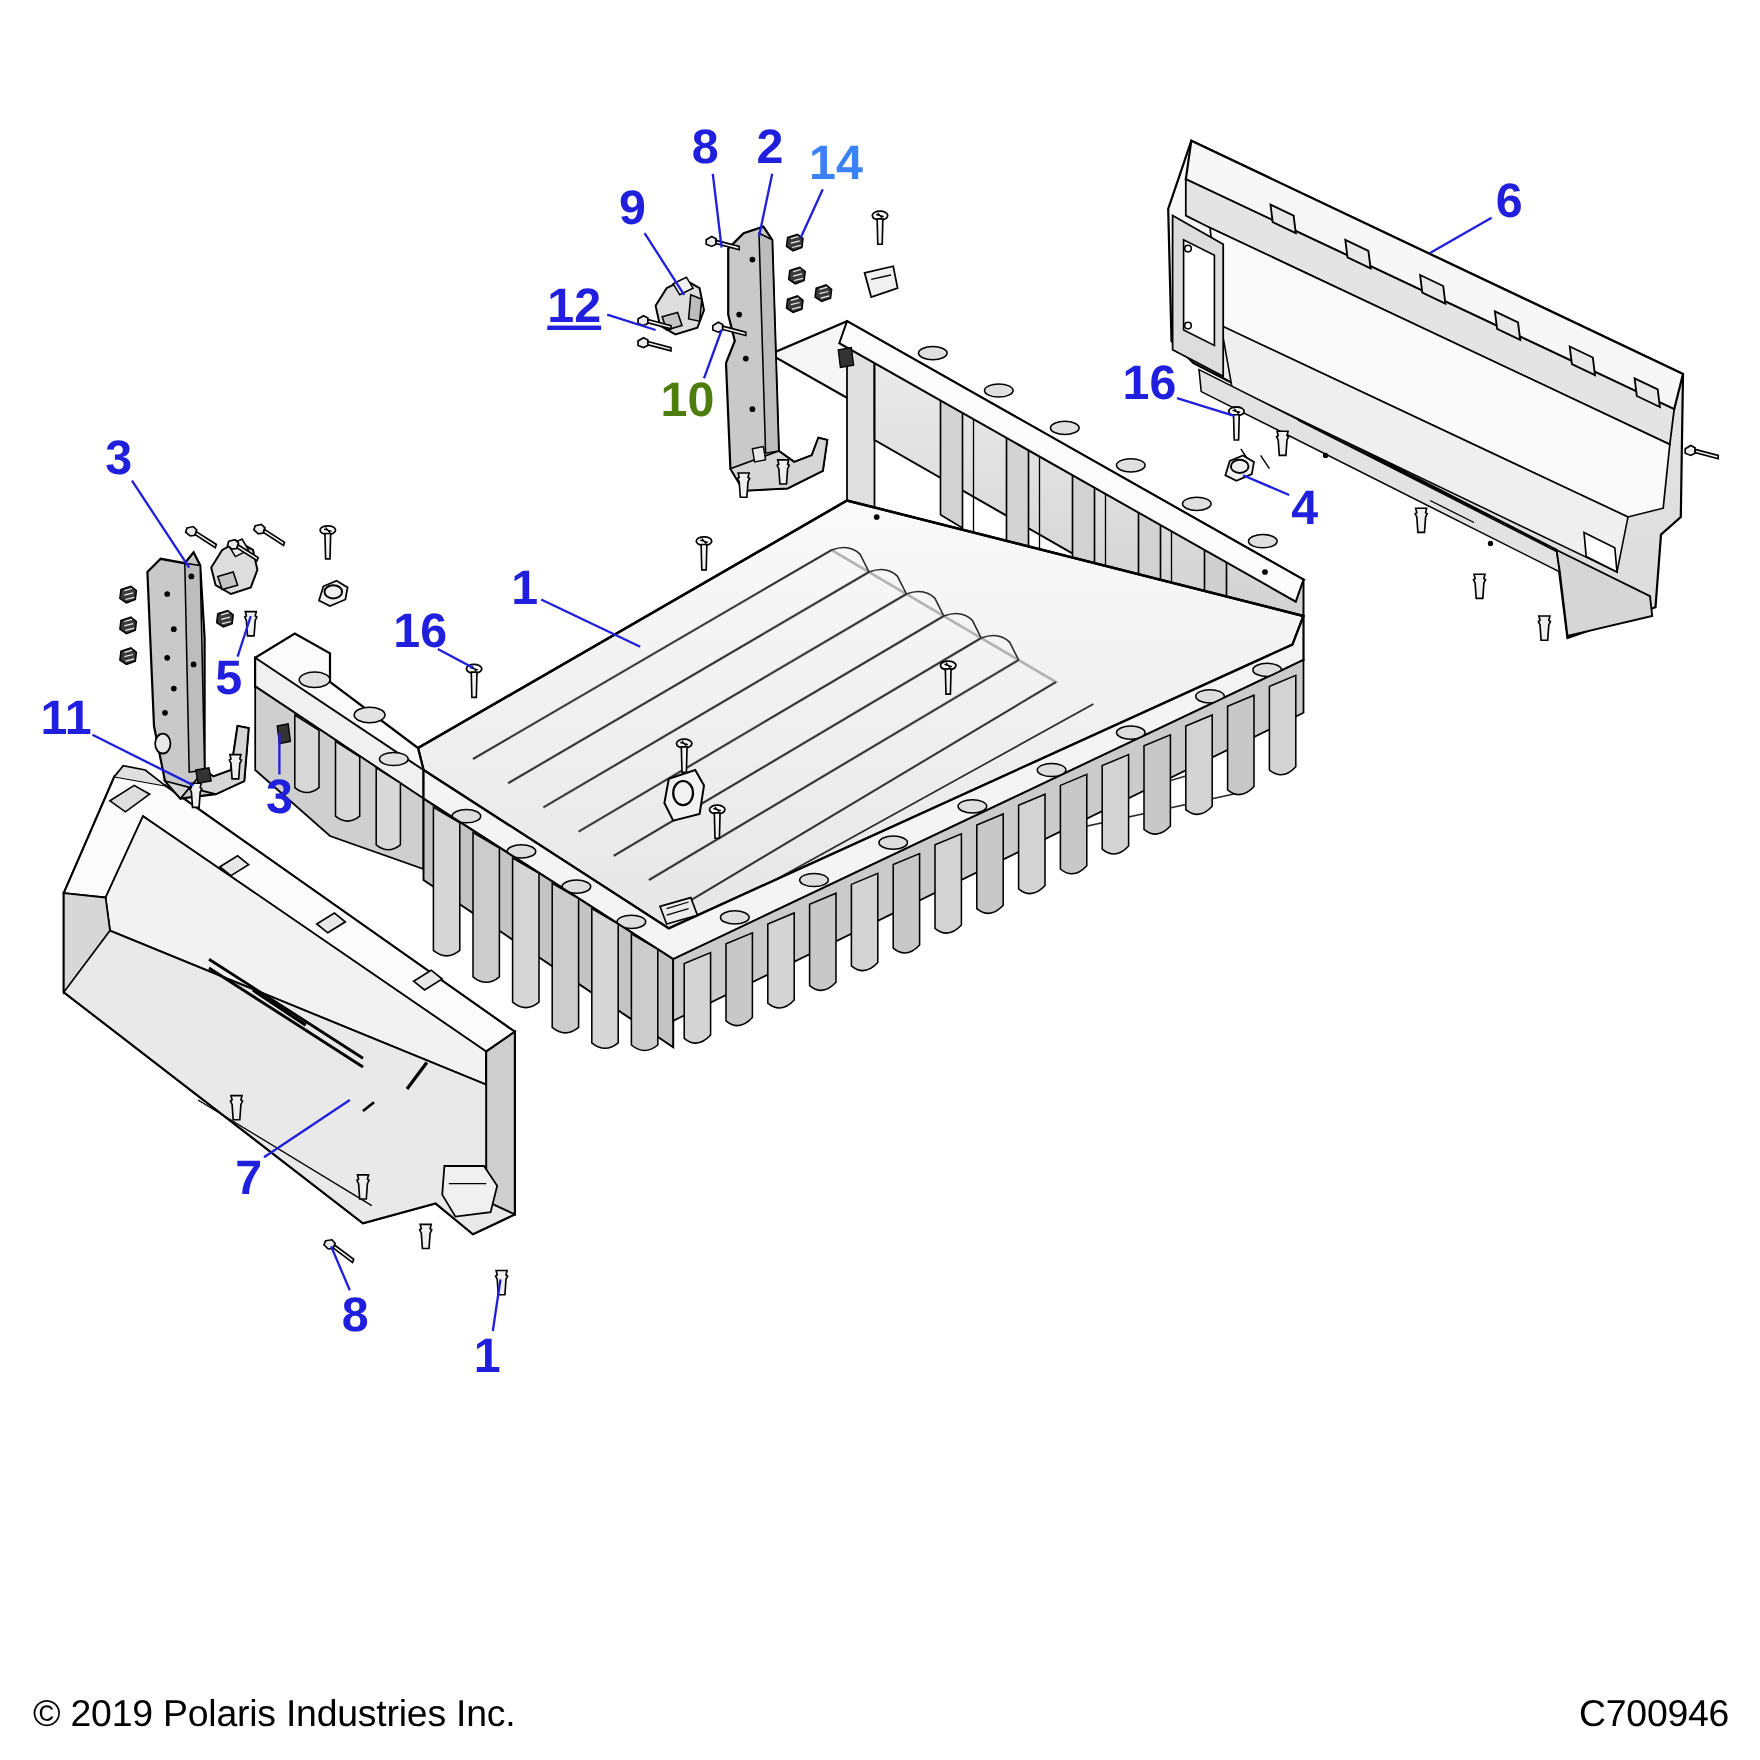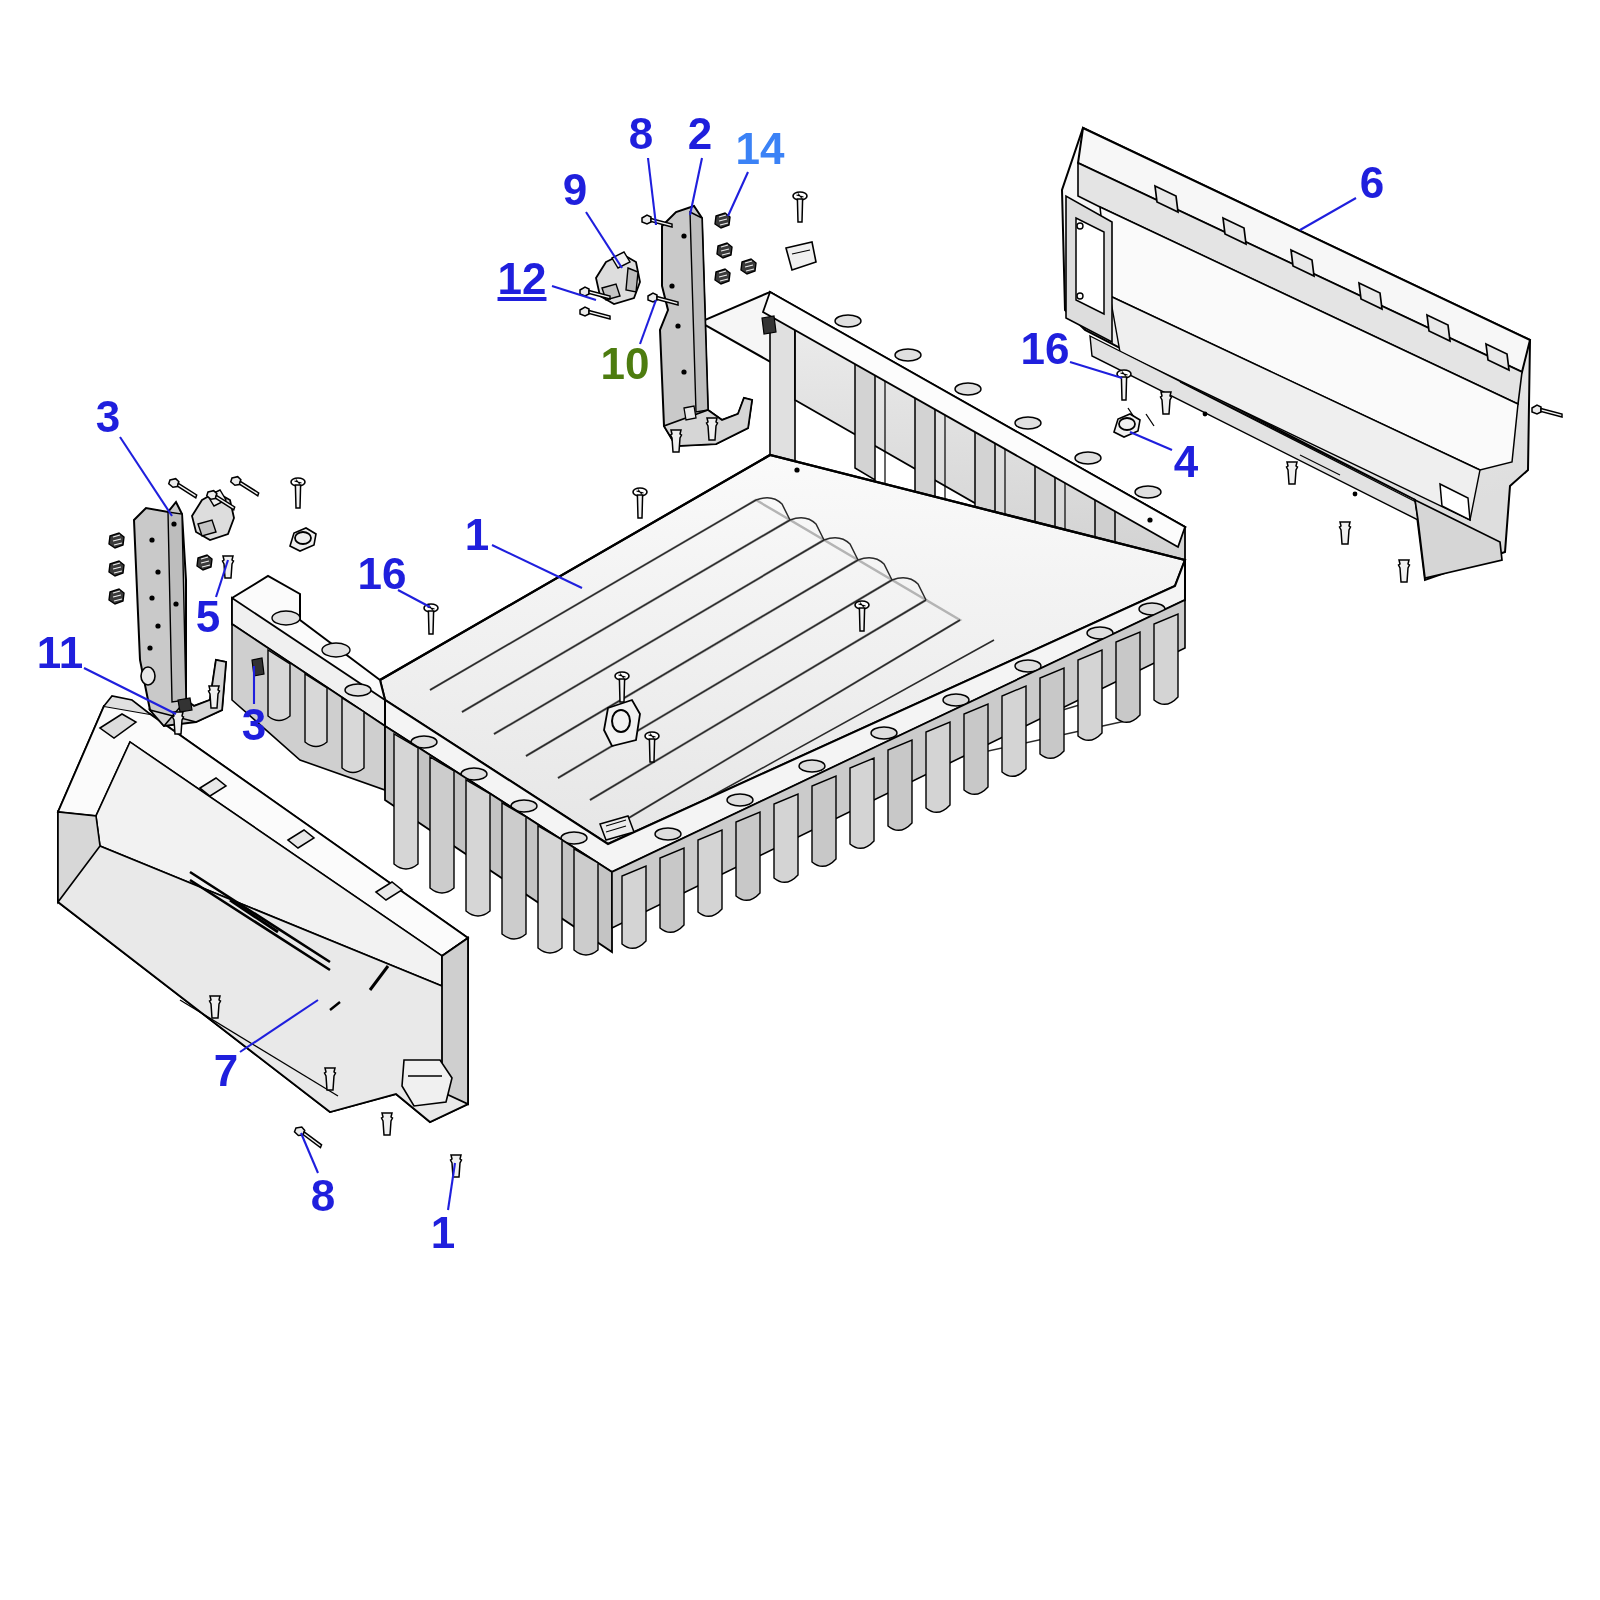--- a/index.html
+++ b/index.html
@@ -388,14 +388,18 @@
       <div class="callout" style="left: 208px; top: 617px; color: rgb(31, 31, 221); font-size: 44px;">5</div>
       <div class="callout" style="left: 60px; top: 653px; color: rgb(31, 31, 221); font-size: 44px; text-align: right;">11</div>
       <div class="callout" style="left: 254px; top: 725px; color: rgb(31, 31, 221); font-size: 44px;">3</div>
       <div class="callout" style="left: 477px; top: 535px; color: rgb(31, 31, 221); font-size: 44px;">1</div>
       <div class="callout" style="left: 382px; top: 574px; color: rgb(31, 31, 221); font-size: 44px;">16</div>
       <div class="callout" style="left: 226px; top: 1071px; color: rgb(31, 31, 221); font-size: 44px;">7</div>
       <div class="callout" style="left: 323px; top: 1196px; color: rgb(31, 31, 221); font-size: 44px;">8</div>
       <div class="callout" style="left: 443px; top: 1233px; color: rgb(31, 31, 221); font-size: 44px;">1</div>
     </div>
 
+  <div class="footer">
+    <div class="copy">© 2019 Polaris Industries Inc.</div>
+    <div class="docid">C700946</div>
+  </div>
 
 </div>
 
 </body></html>

